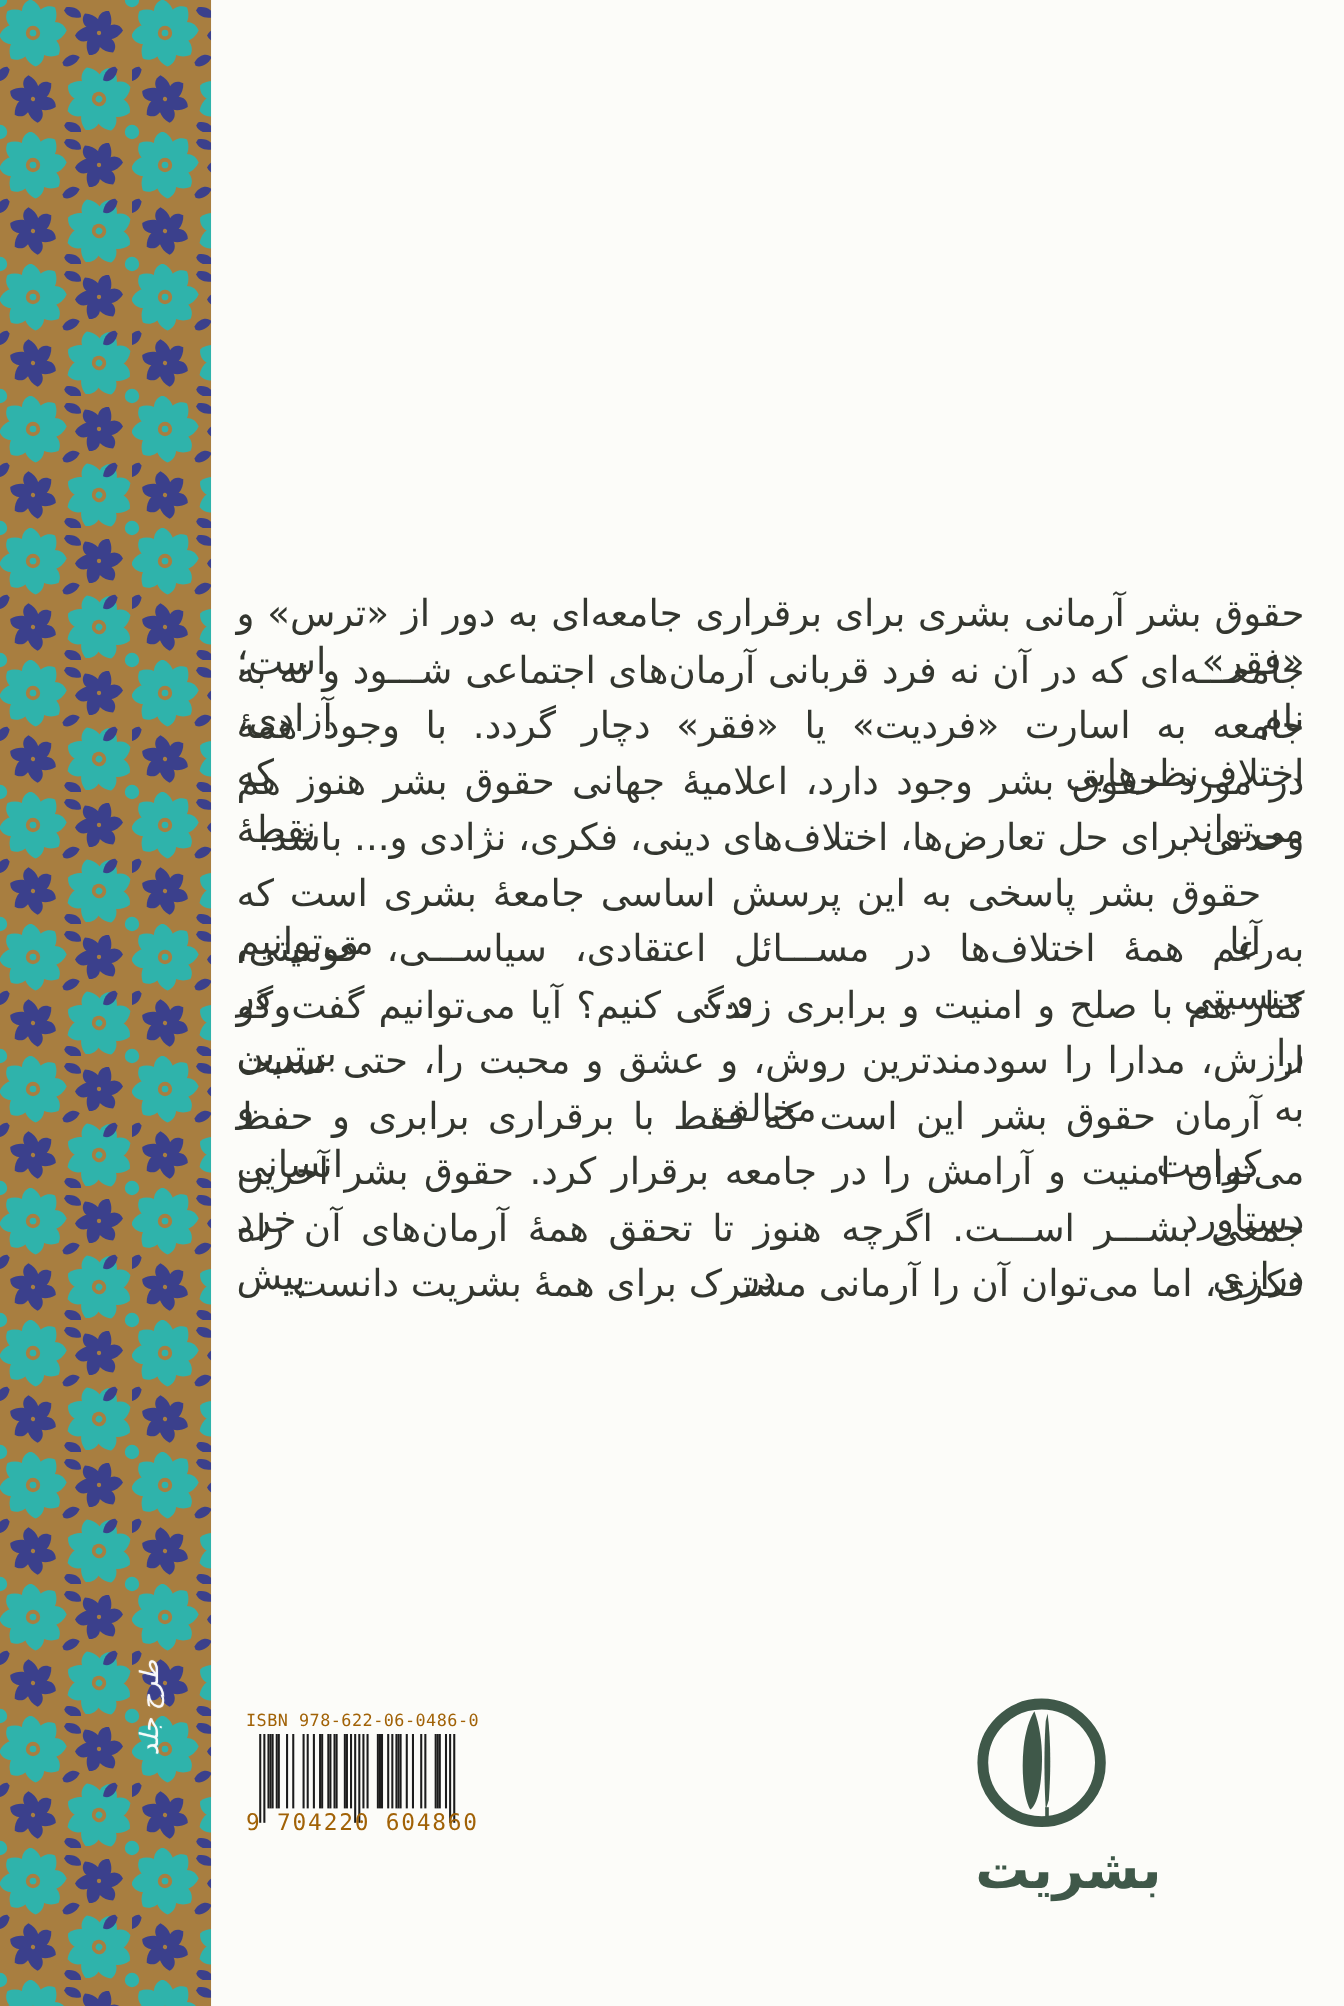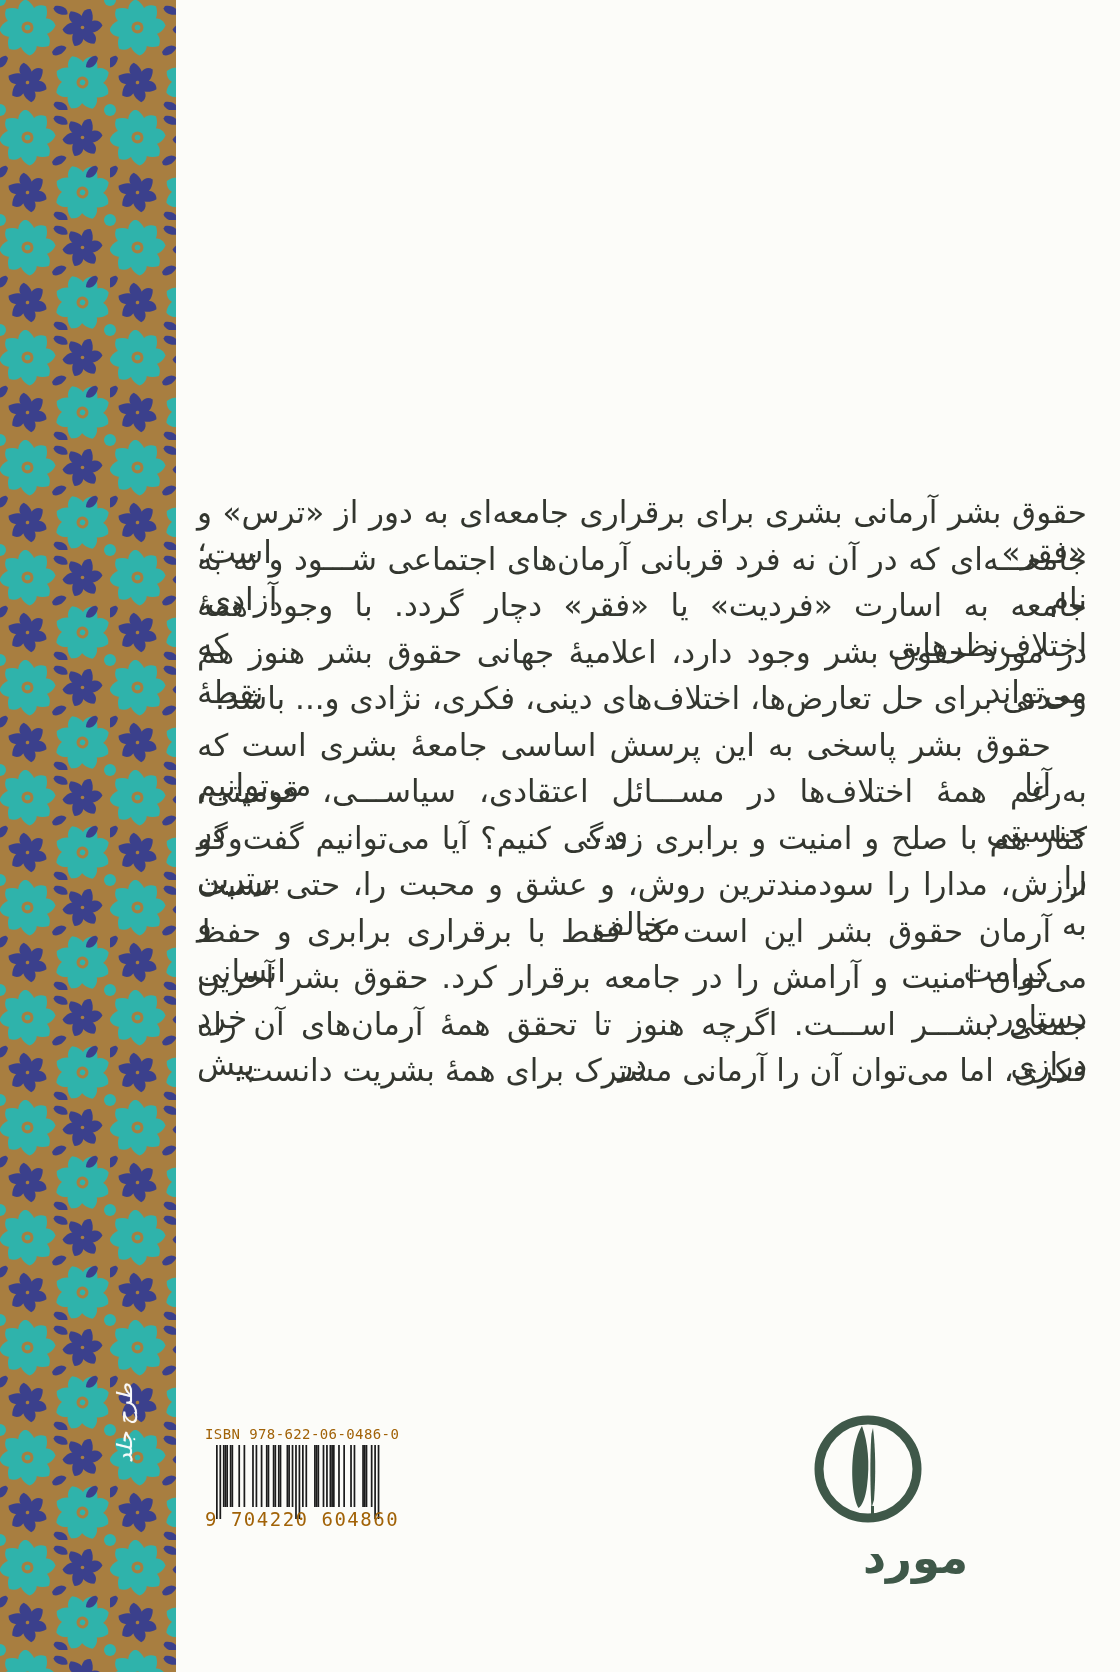--- a/index.html
+++ b/index.html
@@ -217,16 +217,16 @@
 
         <path d="M63 16
                  C65.5 36 66 62 64 88
                  L61.5 96
                  C60 74 60 40 61.5 22
                  Z" fill="#3f5849"></path>
 
         <rect x="61" y="94" width="3" height="10" fill="#3f5849"></rect>
       </g>
     </svg>
-    <div class="wordmark" style="color: rgb(63, 88, 73);">مورد</div>
+    <div class="wordmark" style="color: rgb(63, 88, 73);">بشریت</div>
   </div>
 
 </div>
 
 </body></html>

